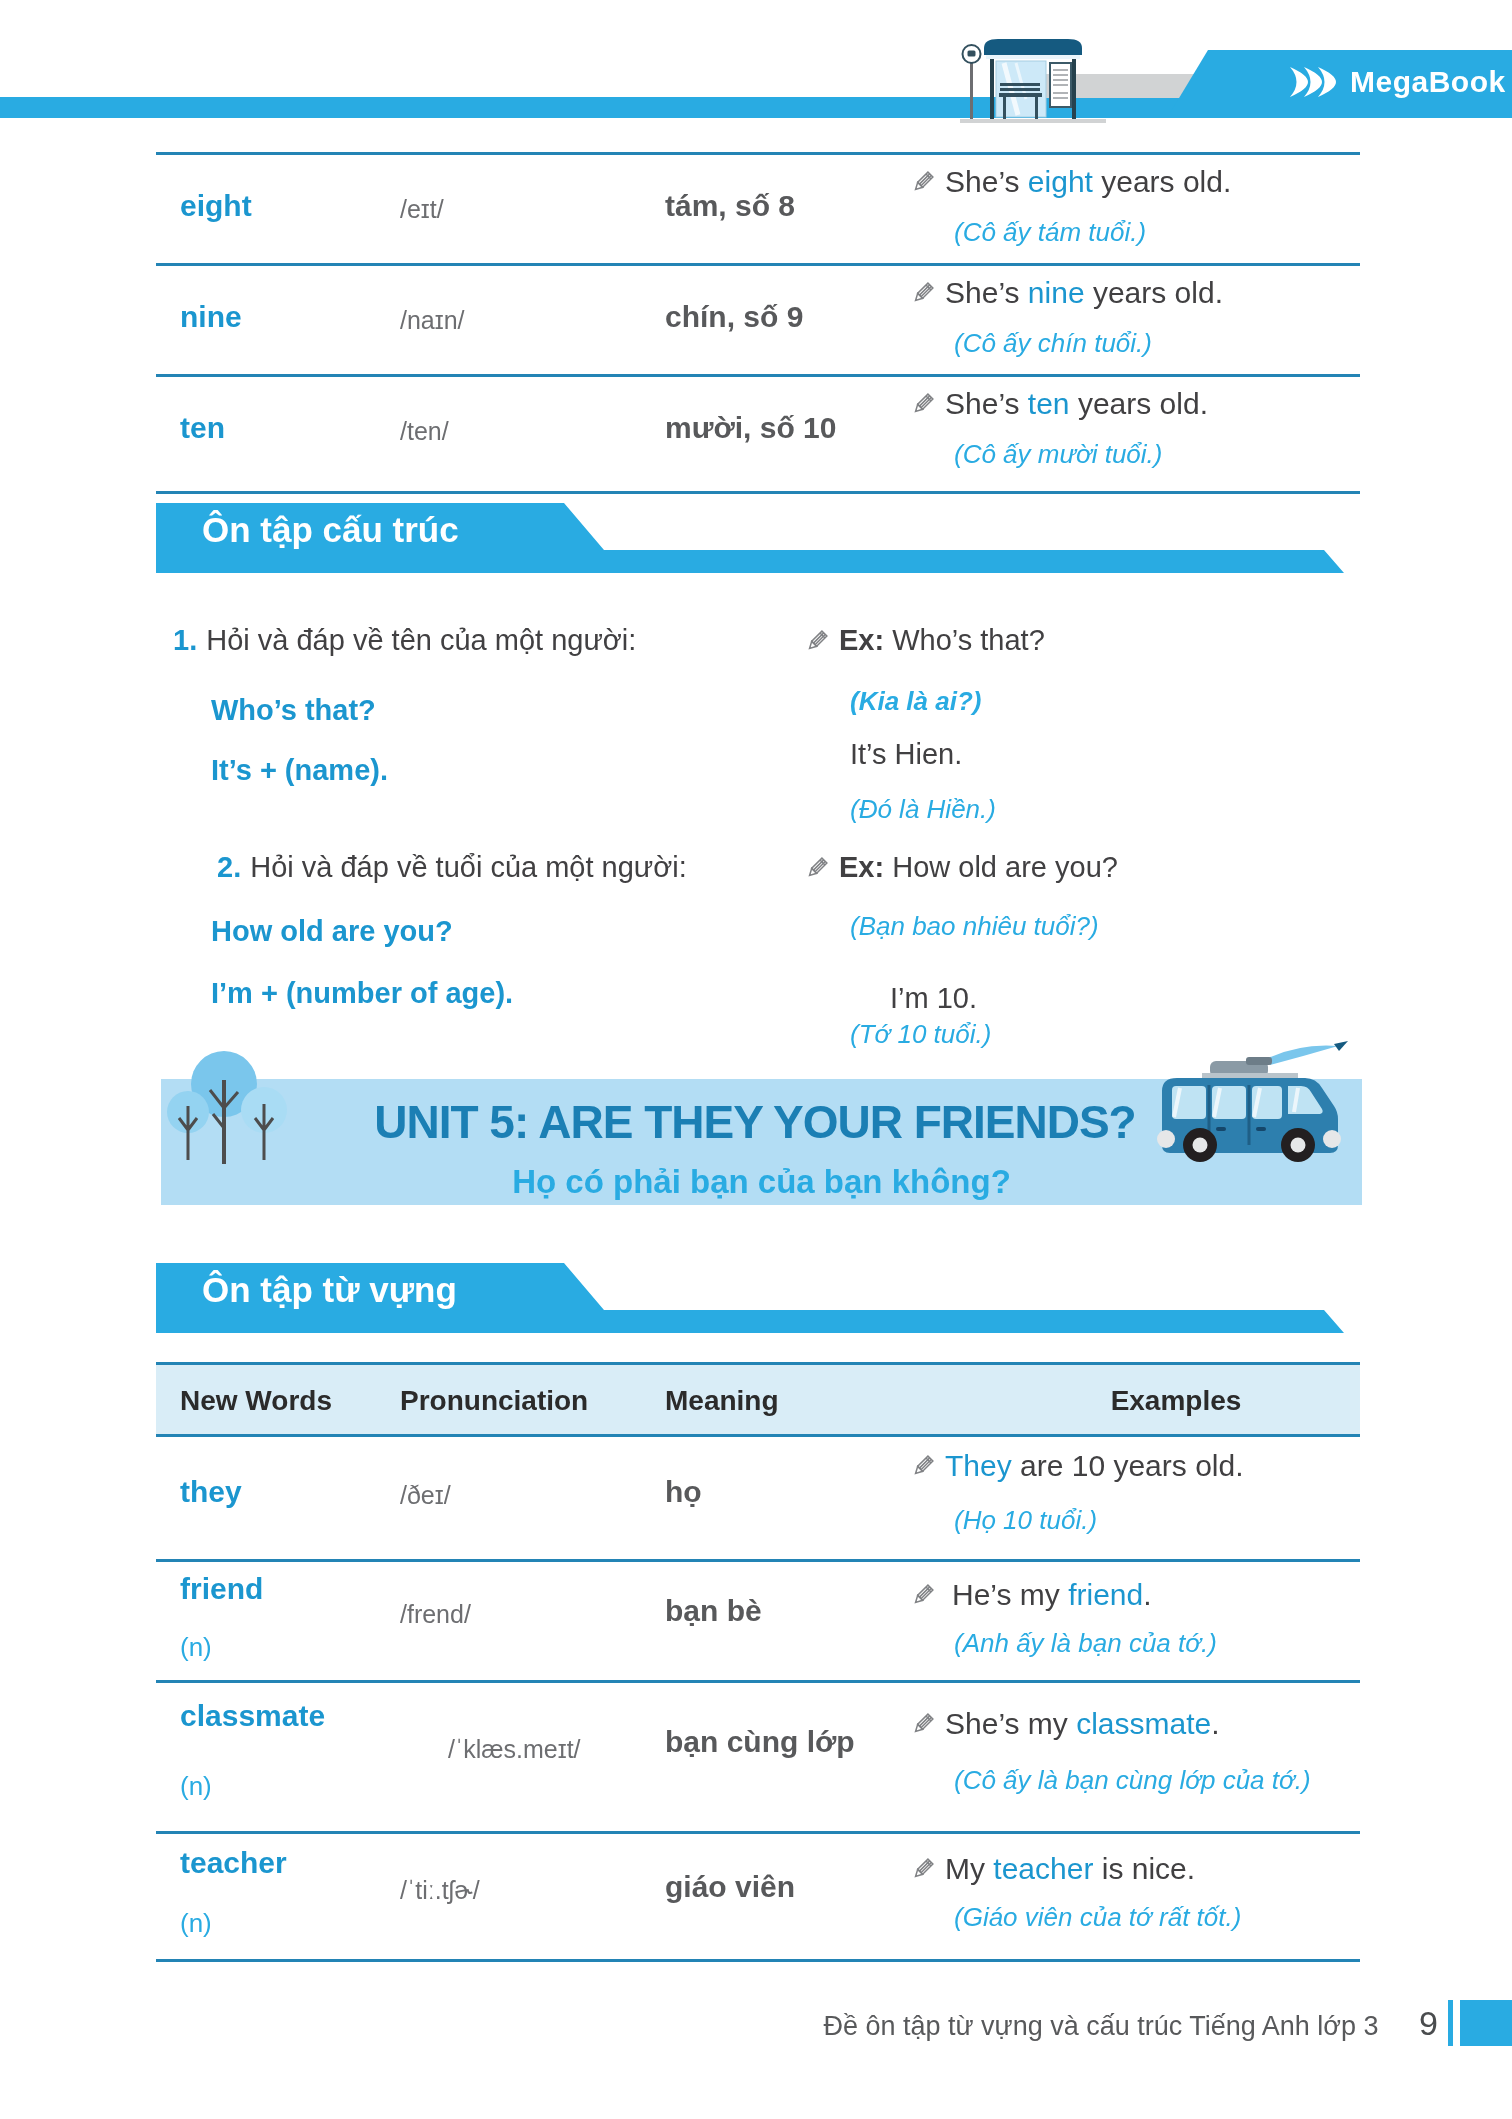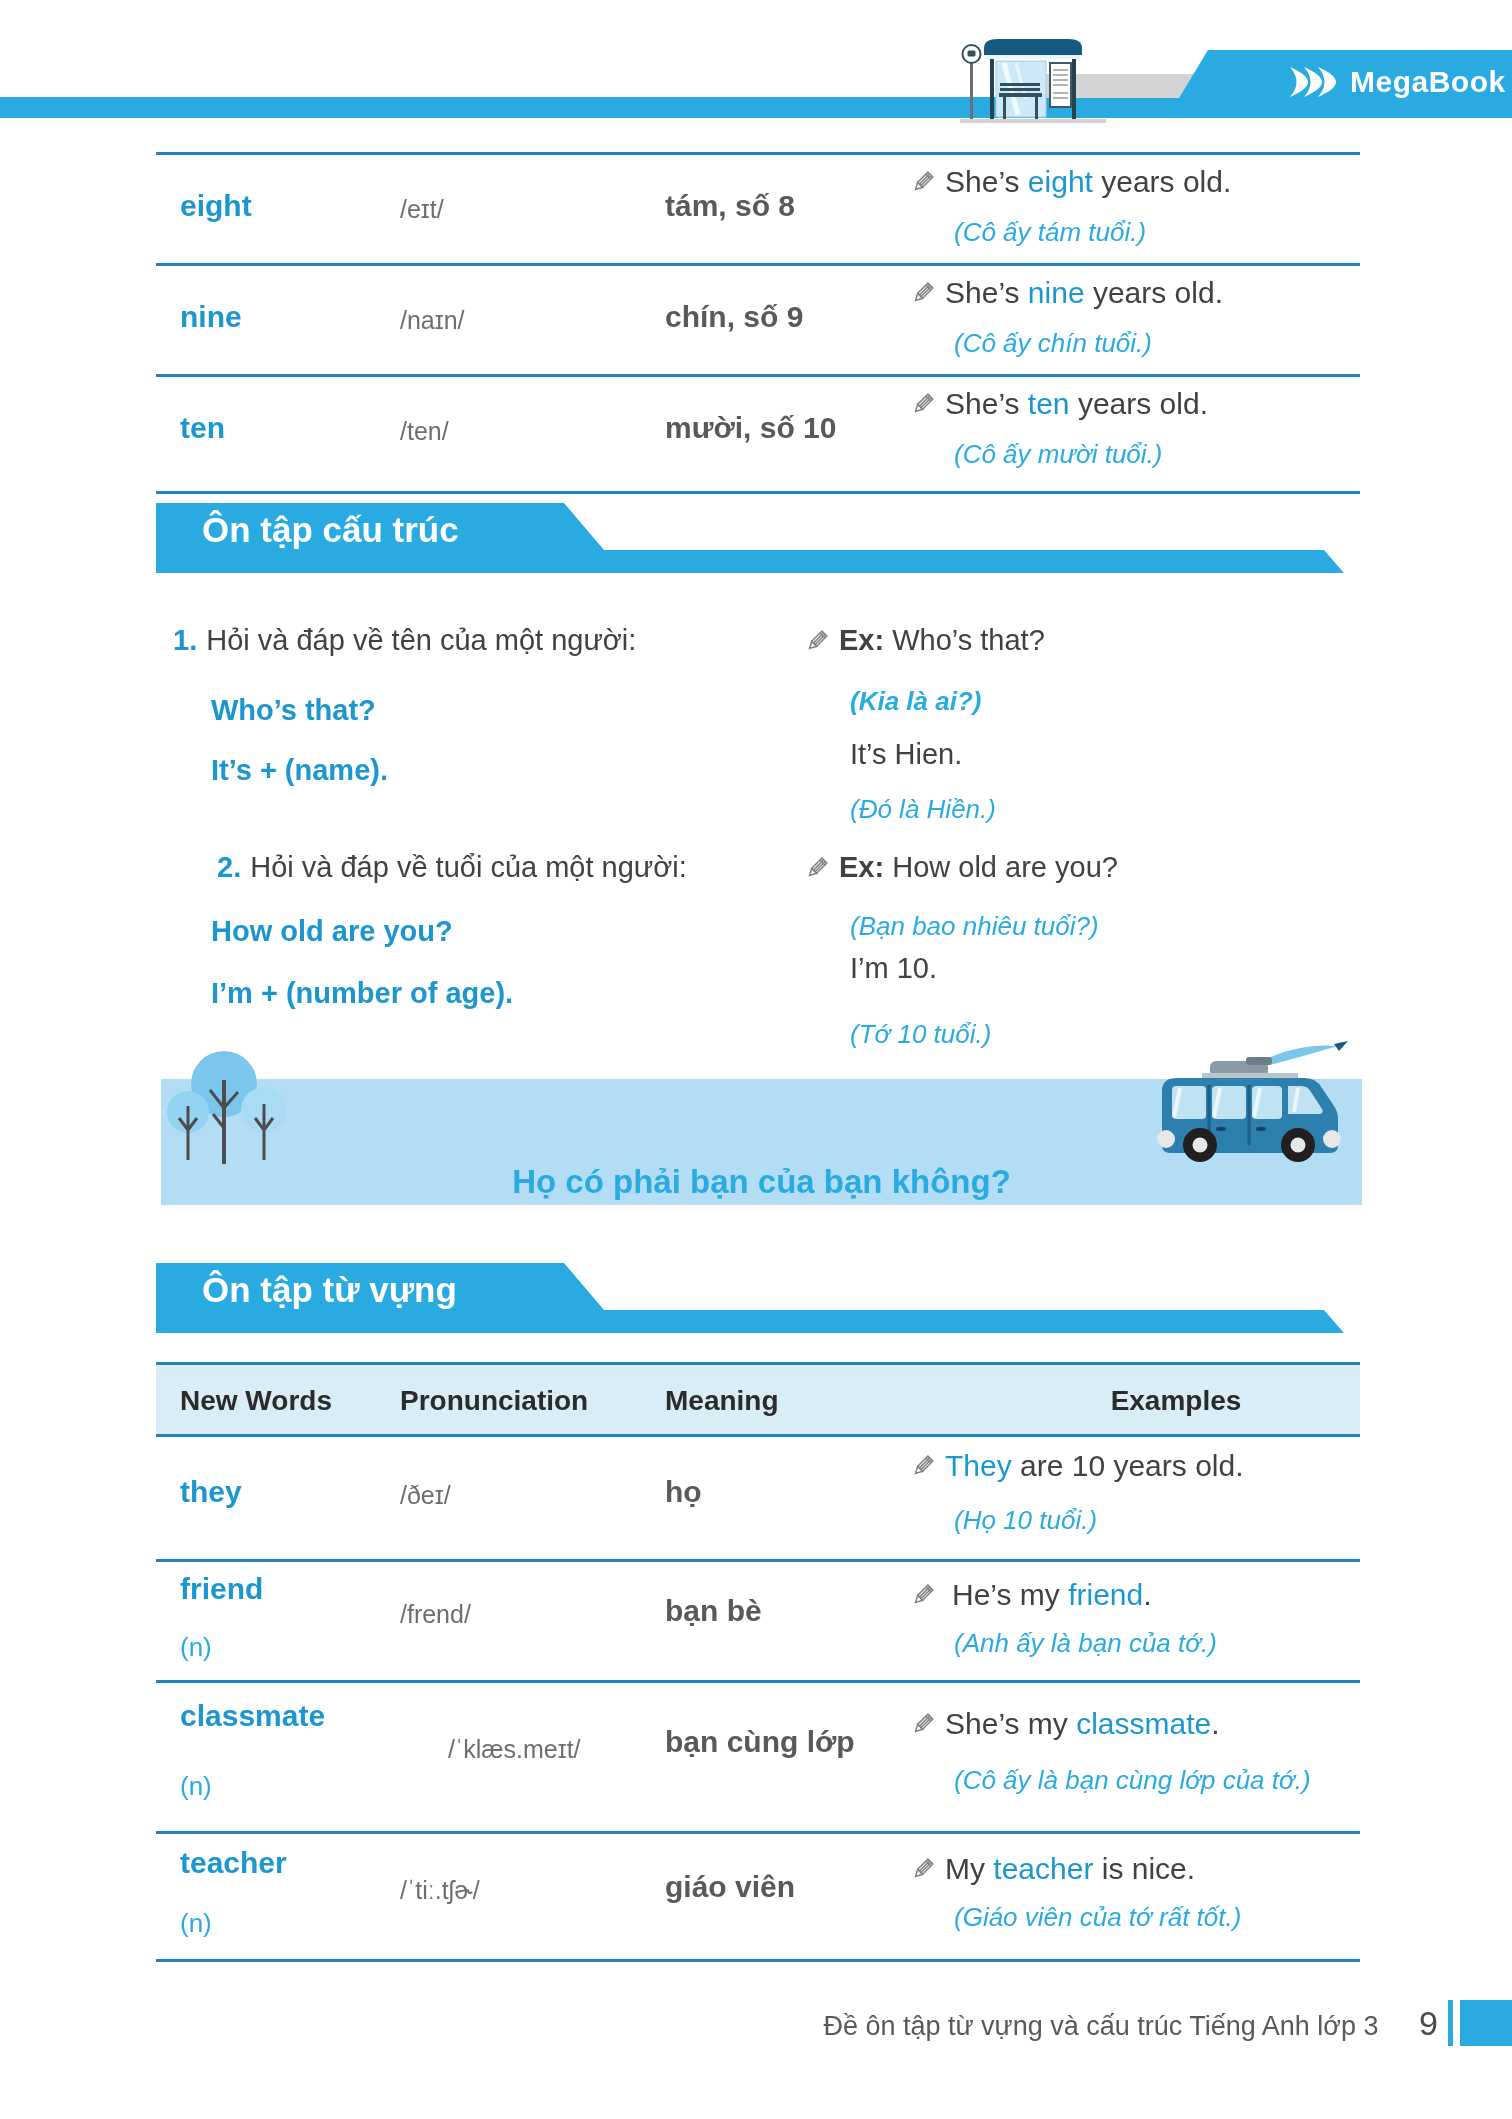--- a/index.html
+++ b/index.html
@@ -61,21 +61,21 @@
   .s-title{position:absolute;font-size:29px;color:var(--dark);white-space:nowrap;}
   .s-num{color:var(--wordblue);font-weight:700;margin-right:9px;}
   .s-line{position:absolute;left:55px;font-size:29px;font-weight:700;color:var(--wordblue);white-space:nowrap;}
   .s-ex{position:absolute;left:648px;display:flex;align-items:flex-start;gap:9px;font-size:29px;color:var(--dark);white-space:nowrap;}
   .s-ex .exlab{font-weight:700;}
   .s-trans{position:absolute;left:694px;font-size:26px;font-style:italic;color:var(--accent);white-space:nowrap;}
   .s-ans{position:absolute;left:694px;font-size:29px;color:var(--dark);white-space:nowrap;}
   #sr1{left:17px;top:14px;} #sl1a{top:84px;} #sl1b{top:144px;}
   #se1{top:14px;} #st1a{top:76px;font-weight:bold;} #sa1{top:128px;} #st1b{top:184px;}
   #sr2{left:25px;top:241px;margin-left:36px;} #sl2a{top:305px;} #sl2b{top:367px;}
-  #se2{top:241px;} #st2a{top:301px;} #sa2{top:342px;} #st2b{top:409px;}
+  #se2{top:241px;} #st2a{top:301px;} #sa2{top:372px;margin-left:40px;} #st2b{top:409px;}
 
   
   .unit-rect{position:absolute;left:161px;top:1079px;width:1201px;height:126px;background:var(--unitbg);}
   .unit-title{position:absolute;left:250px;top:1095px;width:1010px;text-align:center;font-size:46px;font-weight:700;
               color:var(--unittitle);letter-spacing:-1px;white-space:nowrap;}
   .unit-sub{position:absolute;left:161px;top:1163px;width:1201px;text-align:center;font-size:33px;font-weight:700;color:var(--accent);}
   .trees{position:absolute;left:166px;top:1046px;}
   .car{position:absolute;left:1146px;top:1041px;}
 
   
@@ -272,20 +272,21 @@
     <rect x="70" y="86" width="10" height="4" rx="2" fill="#15476b"></rect>
     <rect x="110" y="86" width="10" height="4" rx="2" fill="#15476b"></rect>
     <circle cx="20" cy="98" r="9" fill="#e6e7e8"></circle>
     <circle cx="186" cy="98" r="9" fill="#e6e7e8"></circle>
     <circle cx="54" cy="104" r="17" fill="#231f20"></circle>
       <circle cx="54" cy="104" r="7.5" fill="#e6e7e8"></circle>
     <circle cx="152" cy="104" r="17" fill="#231f20"></circle>
       <circle cx="152" cy="104" r="7.5" fill="#e6e7e8"></circle>
   </svg>
 
+  <div class="unit-title">UNIT 5: ARE THEY YOUR FRIENDS?</div>
   <div class="unit-sub">Họ có phải bạn của bạn không?</div>
 
   <div id="banner-vocab" class="banner">
     <svg width="1204" height="70" viewBox="0 0 1204 70">
       <polygon points="0,0 408,0 448,47 1168,47 1188,70 0,70" fill="#29abe2"></polygon>
     </svg>
     <div class="label">Ôn tập từ vựng</div>
   </div>
 
   <div id="vtable" class="tbl">

